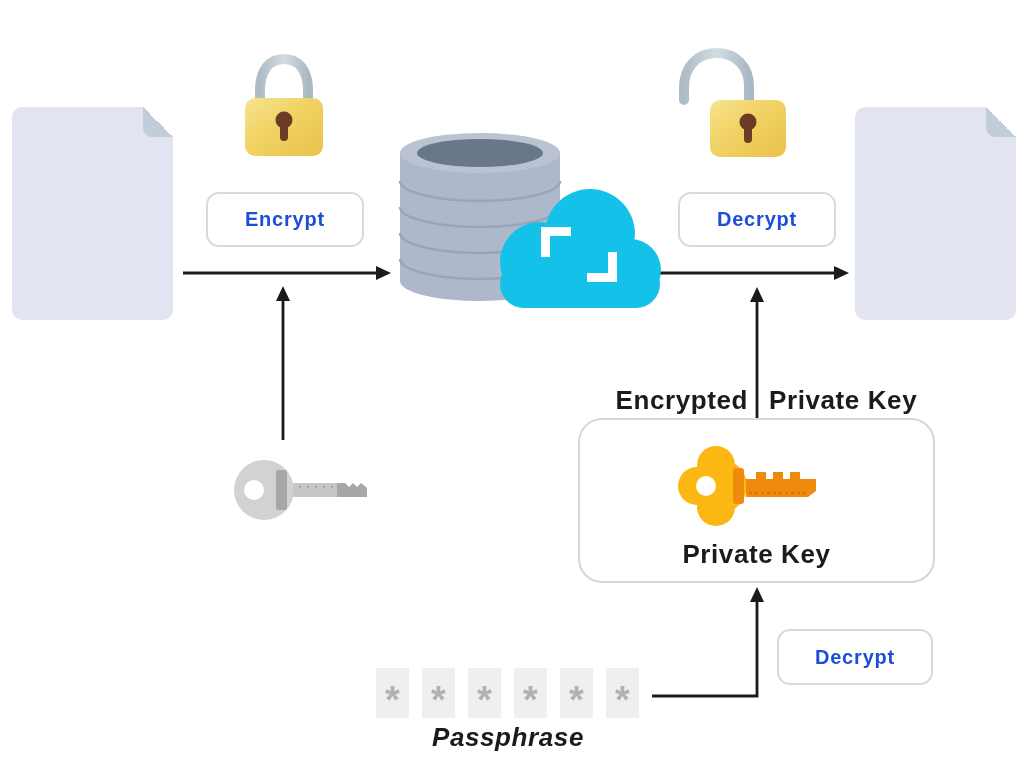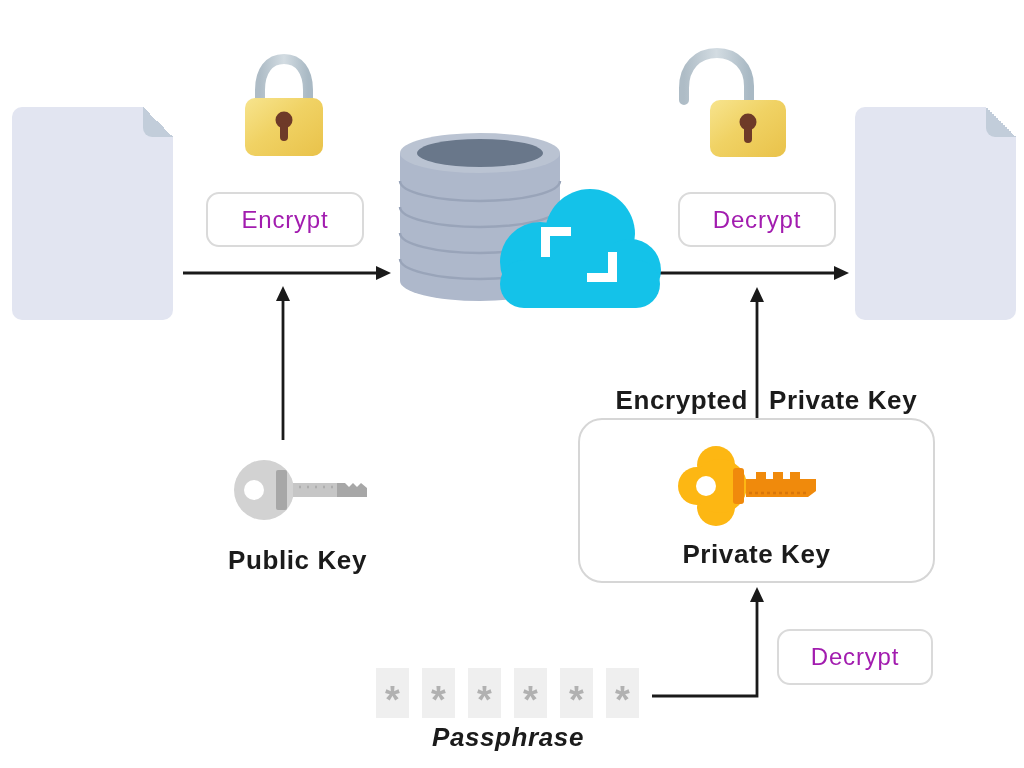--- a/index.html
+++ b/index.html
@@ -33,24 +33,24 @@
 
   
   .pill-btn {
     position: absolute;
     background: #ffffff;
     border: 2px solid #dadada;
     border-radius: 13px;
     display: flex;
     align-items: center;
     justify-content: center;
-    font-size: 24px;
-    font-weight: normal;
+    font-size: 20px;
+    font-weight: bold;
     letter-spacing: 0.8px;
-    color: #a21caf;
+    color: #1d4ed8;
     box-sizing: border-box;
   }
 
   .label-text {
     position: absolute;
     font-size: 26px;
     font-weight: bold;
     letter-spacing: 0.6px;
     color: #1b1b1b;
     white-space: nowrap;
@@ -189,21 +189,20 @@
 
   <svg class="abs" style="left:233px; top:450px;" width="135" height="80" viewBox="0 0 135 80">
     <circle cx="31" cy="40" r="30" fill="#d2d2d2"></circle>
     <circle cx="21" cy="40" r="10" fill="#ffffff"></circle>
     <rect x="43" y="20" width="11" height="40" rx="2" fill="#a7a7a7"></rect>
     <rect x="60" y="33" width="46" height="14" fill="#c6c6c6"></rect>
     <line x1="66" y1="37" x2="100" y2="37" stroke="#adadad" stroke-width="2.5" stroke-dasharray="2 6"></line>
     <path d="M104,33 h8 l4,4 4,-4 4,4 4,-4 6,5 v9 h-30 z" fill="#a7a7a7"></path>
   </svg>
 
-  <div class="label-text" style="left:210px; top:545px; width:175px; text-align:center;">Public Key</div>
 
   <div class="label-text" style="left:558px; top:385px; width:190px; text-align:right;">Encrypted</div>
   <div class="label-text" style="left:769px; top:385px;">Private Key</div>
 
   <div class="key-box"></div>
 
   <svg class="abs" style="left:676px; top:444px;" width="142" height="84" viewBox="0 0 142 84">
     <g fill="#fdb713">
       <circle cx="40" cy="21" r="19"></circle>
       <circle cx="21" cy="42" r="19"></circle>

